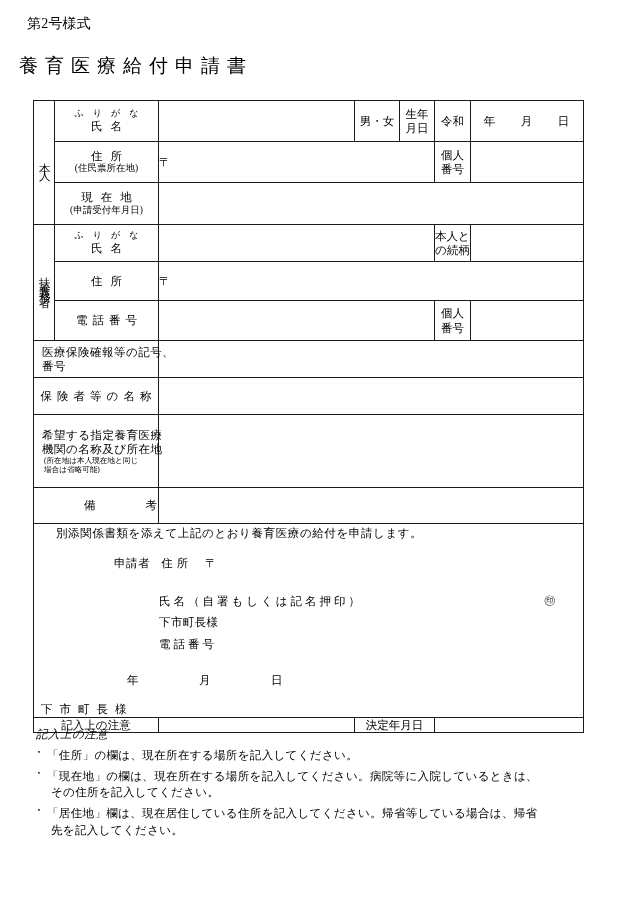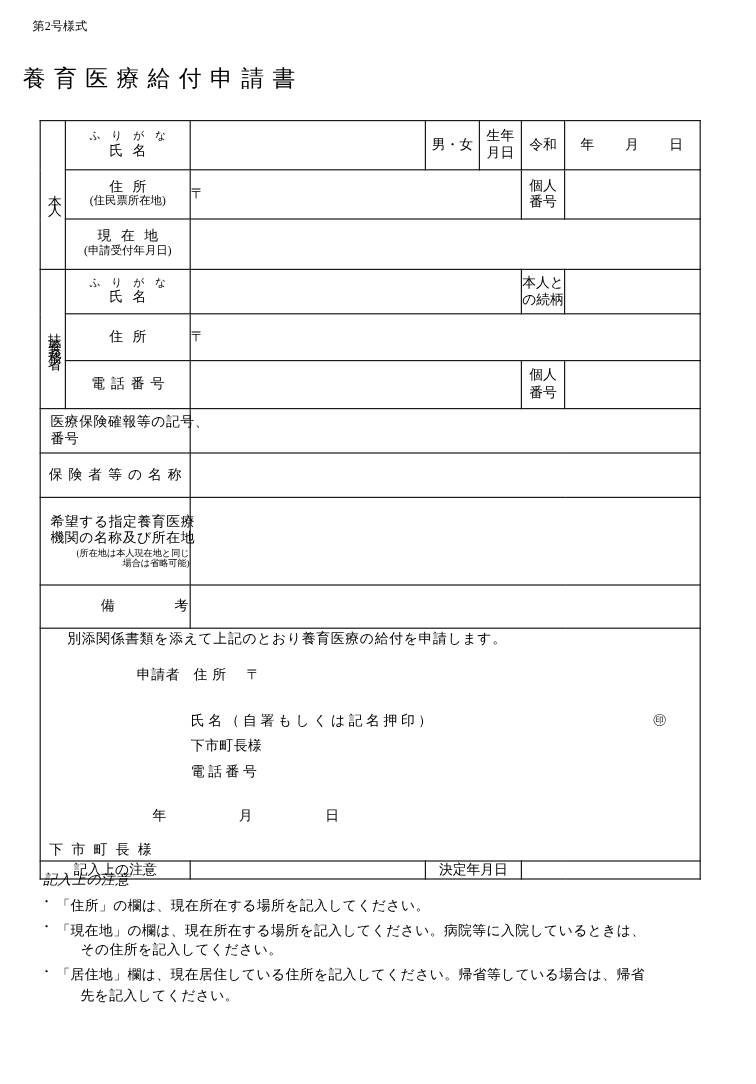--- a/index.html
+++ b/index.html
@@ -20,21 +20,21 @@
     position: absolute;
     left: 0; top: 0;
     width: 630px;
     height: 903px;
   }
   
   .form-no {
     position: absolute;
     left: 27px;
     top: 15px;
-    font-size: 10px;
+    font-size: 14px;
     letter-spacing: 0.2px;
     white-space: nowrap;
   }
   .doc-title {
     position: absolute;
     left: 12px;
     top: 53px;
     width: 630px;
     text-align: left;
     font-size: 19px;
@@ -97,21 +97,21 @@
     display: block;
     font-size: 9.5px;
     letter-spacing: 0px;
     white-space: nowrap;
   }
   .lcell .subsm {
     display: block;
     font-size: 7.6px;
     line-height: 1.2;
     letter-spacing: 0;
-    text-align: right;
+    text-align: left;
     margin-left: 2px;
   }
   .lcell .plain {
     display: block;
     letter-spacing: 0.5px;
     white-space: nowrap;
     text-align: left;
   }
   .lcell.left-al { text-align: left; padding-left: 8px; }
   .lcell .sp-wide {
@@ -232,21 +232,21 @@
     flex: 0 0 14px;
     text-align: left;
   }
   .notes .ntext {
     flex: 1 1 auto;
     letter-spacing: 0.35px;
     line-height: 1.42;
   }
   .notes .ntext .cont {
     display: block;
-    margin-left: 20px;
+    margin-left: 4px;
   }
 </style>
 </head>
 <body>
 
 <div class="page">
 
   <div class="form-no">第2号様式</div>
   <div class="doc-title">養育医療給付申請書</div>
 

